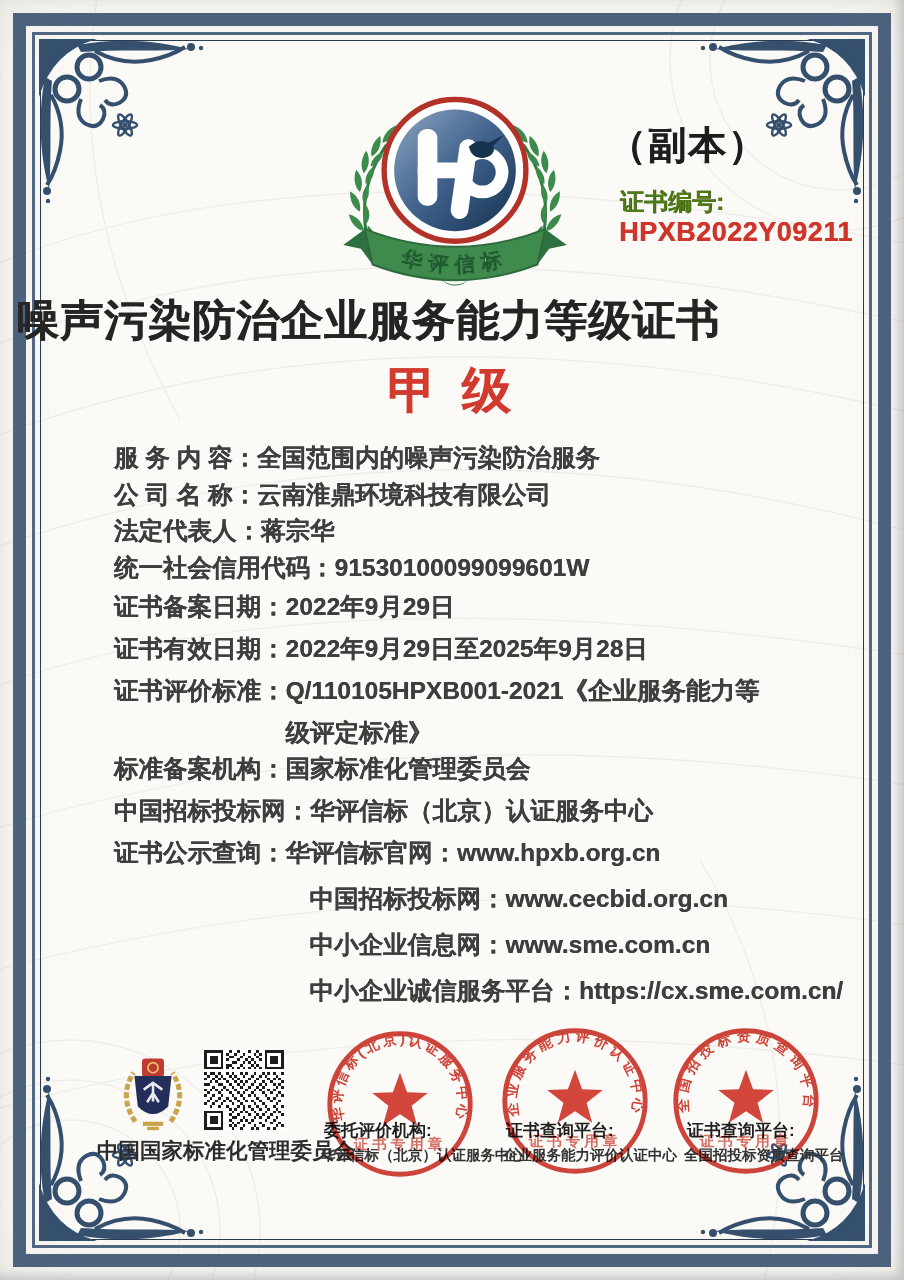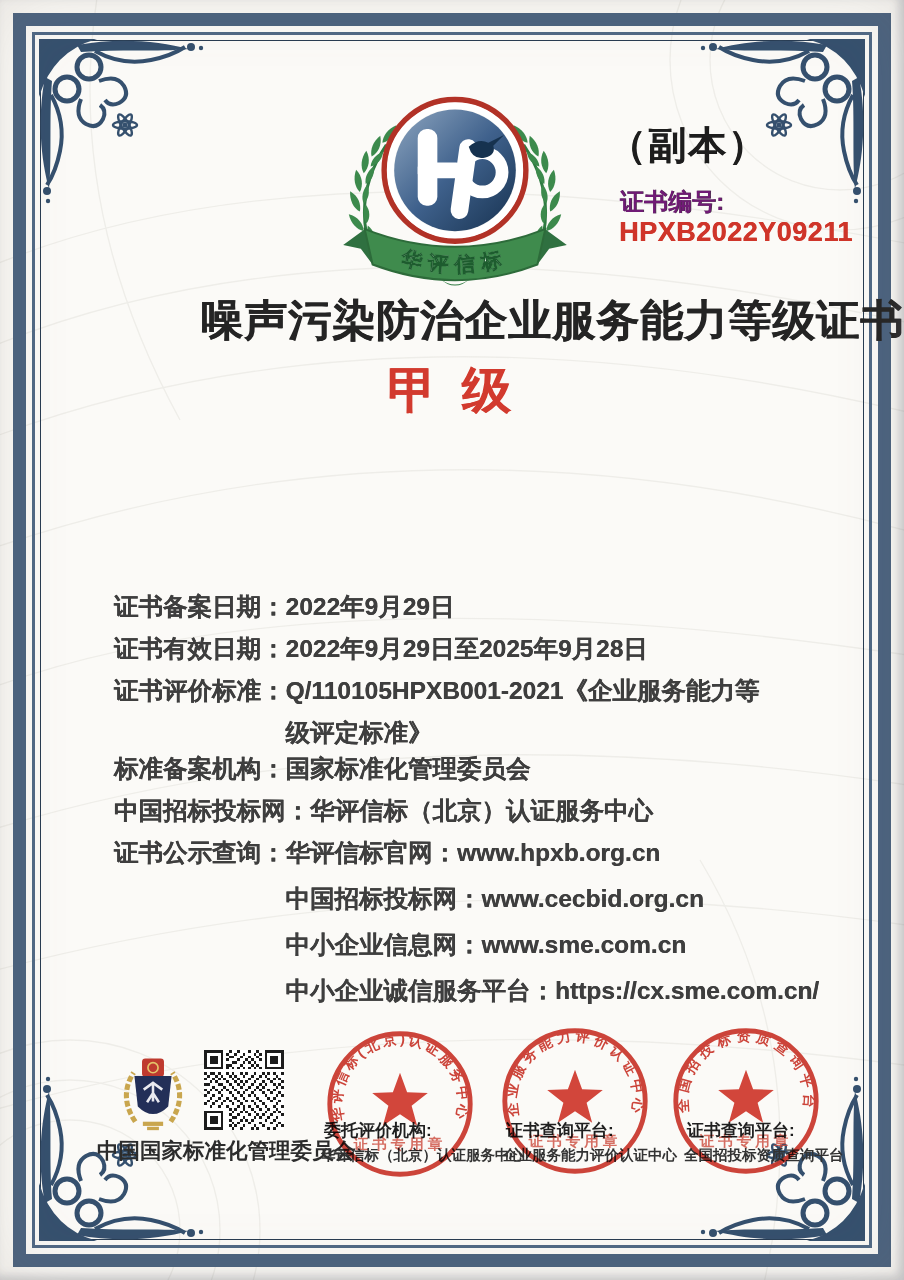--- a/index.html
+++ b/index.html
@@ -22,34 +22,34 @@
   .corner.tl{top:37px;left:37px;}
   .corner.tr{top:37px;right:37px;transform:scaleX(-1);}
   .corner.bl{bottom:37px;left:37px;transform:scaleY(-1);}
   .corner.br{bottom:37px;right:37px;transform:scale(-1,-1);}
   
   .content{position:absolute;inset:0;z-index:3;color:#3e3e3e;}
   .abs{position:absolute;}
   .logo{left:333px;top:84px;width:244px;height:206px;}
   .copy-label{left:608px;top:120px;font-size:38px;font-weight:800;color:#1d1d1d;letter-spacing:2px;
               text-shadow:.6px 0 #1d1d1d;font-family:Liberation Mono, monospace;}
-  .certno-label{left:620px;top:186px;font-size:24px;font-weight:700;color:#701a75;text-shadow:.4px 0 #3a3a3a;}
+  .certno-label{left:620px;top:186px;font-size:24px;font-weight:700;color:#4d7c0f;text-shadow:.4px 0 #3a3a3a;}
   .certno{left:619px;top:217px;font-size:27px;font-weight:700;color:#cf352a;text-shadow:.5px 0 #cf352a;letter-spacing:.5px;}
-  .title{left:0;right:0;top:292px;text-align:right;font-size:43px;font-weight:900;color:#242424;
-         letter-spacing:1px;text-shadow:.8px 0 #242424;}
+  .title{left:0;right:0;top:292px;text-align:left;font-size:43px;font-weight:900;color:#242424;
+         letter-spacing:1px;text-shadow:.8px 0 #242424;padding-left:16px;}
   .grade{left:0;right:0;top:358px;text-align:center;font-size:49px;font-weight:900;color:#d23a2e;
          text-shadow:.8px 0 #d23a2e;letter-spacing:6px;}
   .block{left:114px;font-size:24.5px;font-weight:600;line-height:42px;color:#3e3e3e;text-shadow:.3px 0 #3e3e3e;}
   .block .line{white-space:nowrap;}
   .b1{top:440px;line-height:36.5px;}
   .b2{top:586px;}
   .b3{top:748px;}
   .val-stack{display:inline-block;vertical-align:top;}
   .val-stack span{display:block;}
-  .qgap{margin-top:4px;}
+  .qgap{margin-top:4px;margin-left:24px;}
   
   .emblem{left:115px;top:1052px;width:76px;height:82px;}
   .qr{left:204px;top:1050px;width:80px;height:80px;}
   .sac-caption{left:88px;top:1136px;width:276px;text-align:center;font-size:21.5px;font-weight:600;color:#2c2c2c;}
   .seal{position:absolute;width:156px;height:156px;mix-blend-mode:multiply;opacity:.94;z-index:4;pointer-events:none;}
   .seal1{left:322px;top:1026px;}
   .seal2{left:497px;top:1023px;}
   .seal3{left:668px;top:1023px;}
   .seal-cap-label{font-size:17px;font-weight:700;color:#1f1f1f;white-space:nowrap;z-index:3;}
   .seal-cap-value{font-size:14.5px;font-weight:600;color:#333;white-space:nowrap;z-index:3;}
@@ -248,20 +248,26 @@
       </g>
     </svg>
 
     <div class="abs copy-label">（副本）</div>
     <div class="abs certno-label">证书编号:</div>
     <div class="abs certno">HPXB2022Y09211</div>
 
     <div class="abs title">噪声污染防治企业服务能力等级证书</div>
     <div class="abs grade">甲 级</div>
 
+    <div class="abs block b1">
+      <div class="line"><span>服 务 内 容：</span><span>全国范围内的噪声污染防治服务</span></div>
+      <div class="line"><span>公 司 名 称：</span><span>云南淮鼎环境科技有限公司</span></div>
+      <div class="line"><span>法定代表人：</span><span>蒋宗华</span></div>
+      <div class="line"><span>统一社会信用代码：</span><span>91530100099099601W</span></div>
+    </div>
 
     <div class="abs block b2">
       <div class="line"><span>证书备案日期：</span><span>2022年9月29日</span></div>
       <div class="line"><span>证书有效日期：</span><span>2022年9月29日至2025年9月28日</span></div>
       <div class="line">
         <span>证书评价标准：</span><span class="val-stack"><span>Q/110105HPXB001-2021《企业服务能力等</span><span>级评定标准》</span></span>
       </div>
     </div>
 
     <div class="abs block b3">

